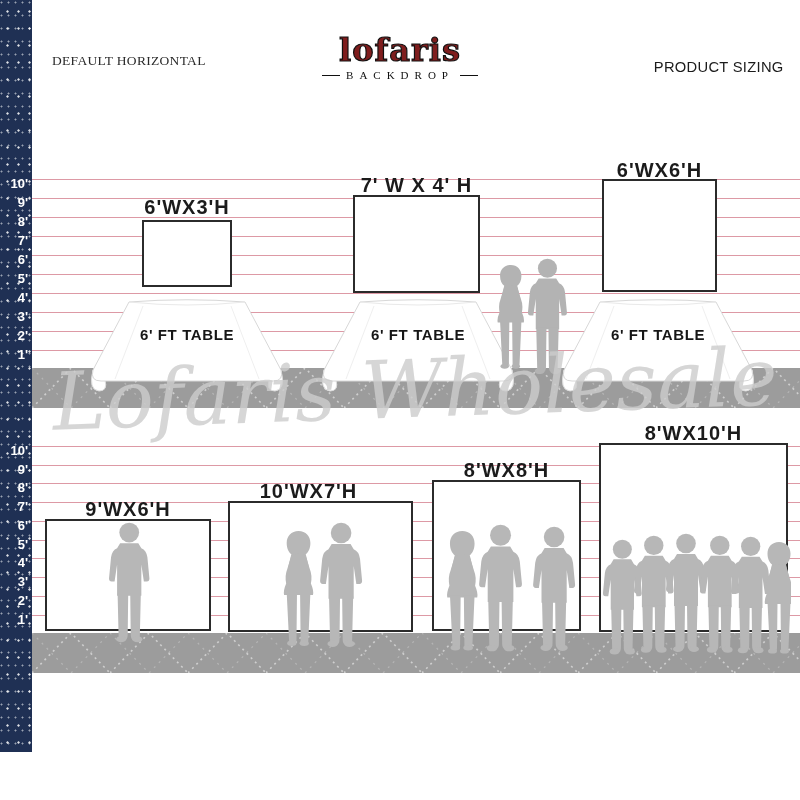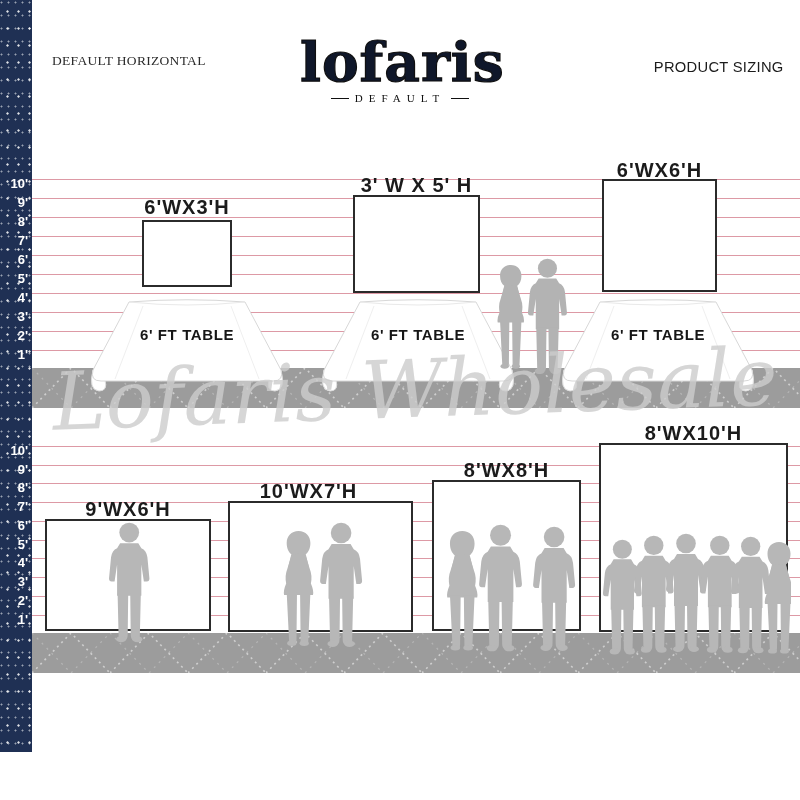--- a/index.html
+++ b/index.html
@@ -9,22 +9,22 @@
   .navy{position:absolute;left:0;top:0;width:32px;height:800px;z-index:10;
         background-color:#1f3054;
         background-image:
           radial-gradient(circle, rgba(255,255,255,.85) .8px, transparent 1.5px),
           radial-gradient(circle, rgba(255,255,255,.55) .7px, transparent 1.3px);
         background-size:11px 17px,7px 13px;background-position:2px 3px,5px 9px;}
   
   .hdr{position:absolute;left:52px;top:50px;font-family:"Liberation Serif",serif;
        font-size:13.5px;letter-spacing:.3px;line-height:1.7;color:#2a2a2a;z-index:20;}
   .brand{position:absolute;left:300px;top:34px;width:200px;text-align:center;z-index:20;}
-  .brand .logo{font-family:"DejaVu Serif",serif;font-weight:bold;font-size:55px;line-height:1;
-               color:#0f172a;-webkit-text-stroke:1.2px #101010;letter-spacing:1px;}
+  .brand .logo{font-family:"DejaVu Serif",serif;font-weight:bold;font-size:32px;line-height:1;
+               color:#7f1d1d;-webkit-text-stroke:1.2px #101010;letter-spacing:1px;}
   .brand .subrow{display:flex;align-items:center;justify-content:center;gap:6px;margin-top:3px;}
   .brand .dash{display:inline-block;width:18px;border-top:1.5px solid #101010;}
   .brand .sub{font-family:"Liberation Serif",serif;font-size:11px;letter-spacing:6px;color:#101010;}
   .psz{position:absolute;right:16px;top:58px;font-size:15.5px;letter-spacing:.3px;color:#1b1b1b;
        transform:scaleX(.95);transform-origin:right;z-index:20;}
   
   .hline{position:absolute;left:32px;right:0;height:1px;background:#d4808e;opacity:.8;z-index:1;}
   
   .rlab{position:absolute;left:0;width:28px;height:16px;text-align:right;color:#fff;
         font-size:13px;font-weight:bold;z-index:11;line-height:16px;}
@@ -77,21 +77,21 @@
 
   <div class="navy"></div>
 
   <div class="hdr">
     <div>DEFAULT HORIZONTAL</div>
   </div>
   <div class="brand">
     <div class="logo">lofaris</div>
     <div class="subrow">
       <span class="dash"></span>
-      <span class="sub">DEFAULT</span>
+      <span class="sub">BACKDROP</span>
       <span class="dash"></span>
     </div>
   </div>
   <div class="psz">PRODUCT SIZING</div>
 
   <div class="hline" style="top:179px"></div>
   <div class="hline" style="top:198px"></div>
   <div class="hline" style="top:217px"></div>
   <div class="hline" style="top:236px"></div>
   <div class="hline" style="top:255px"></div>
@@ -116,21 +116,21 @@
     <svg width="100%" height="100%">
       <rect width="100%" height="100%" fill="#9c9c9c"></rect>
       <rect width="100%" height="100%" fill="url(#diamondPat)"></rect>
     </svg>
   </div>
 
   <div class="bd" style="left:142px;top:220px;width:90px;height:67px"></div>
   <div class="bdlab" style="left:142px;top:199px;width:90px">6'WX3'H</div>
 
   <div class="bd" style="left:353px;top:195px;width:127px;height:98px"></div>
-  <div class="bdlab" style="left:353px;top:177px;width:127px">3' W X 5' H</div>
+  <div class="bdlab" style="left:353px;top:177px;width:127px">7' W X 4' H</div>
 
   <div class="bd" style="left:602px;top:179px;width:115px;height:113px"></div>
   <div class="bdlab" style="left:602px;top:162px;width:115px">6'WX6'H</div>
 
   <div class="table" style="left:87px;top:294px">
     <svg viewBox="0 0 200 100" width="200" height="100">
       <path d="M6 76 Q1 96 12 97 Q21 97 18 86" fill="#fff" stroke="#dedede"></path>
       <path d="M194 76 Q199 96 188 97 Q179 97 182 86" fill="#fff" stroke="#dedede"></path>
       <path d="M42 8 Q100 3.5 158 8 L194 76 Q197 87 186 87 L14 87 Q3 87 6 76 Z" fill="#ffffff" stroke="#d8d8d8"></path>
       <path d="M42 8 Q100 14 158 8" fill="none" stroke="#e9e9e9"></path>

